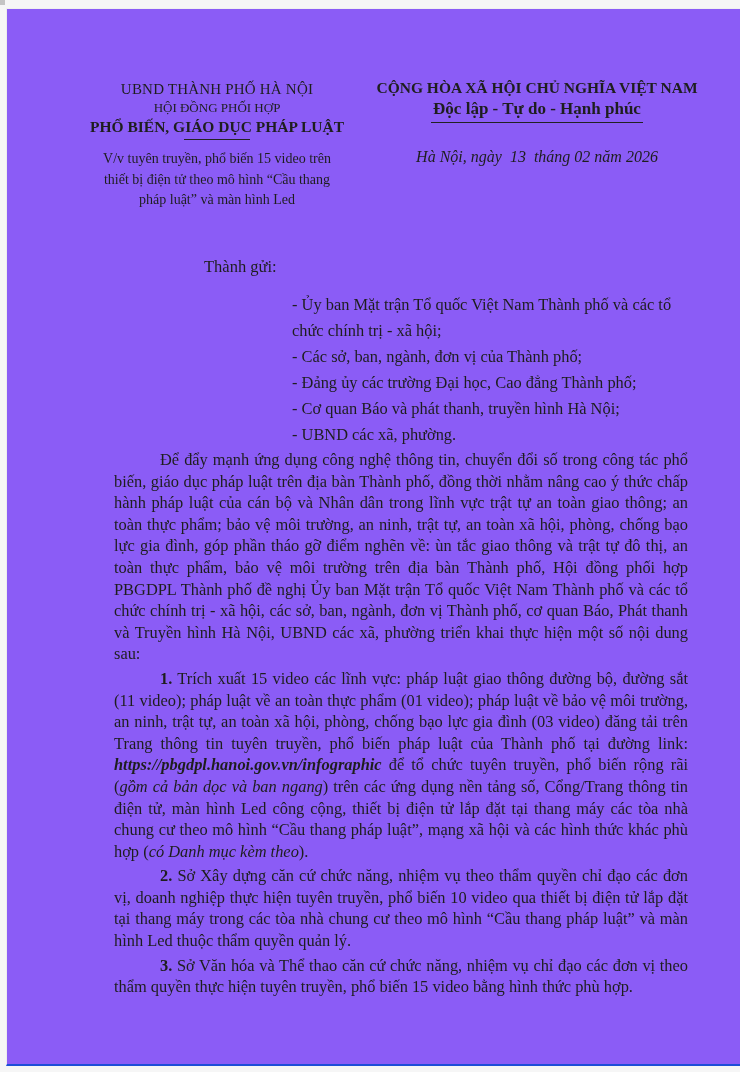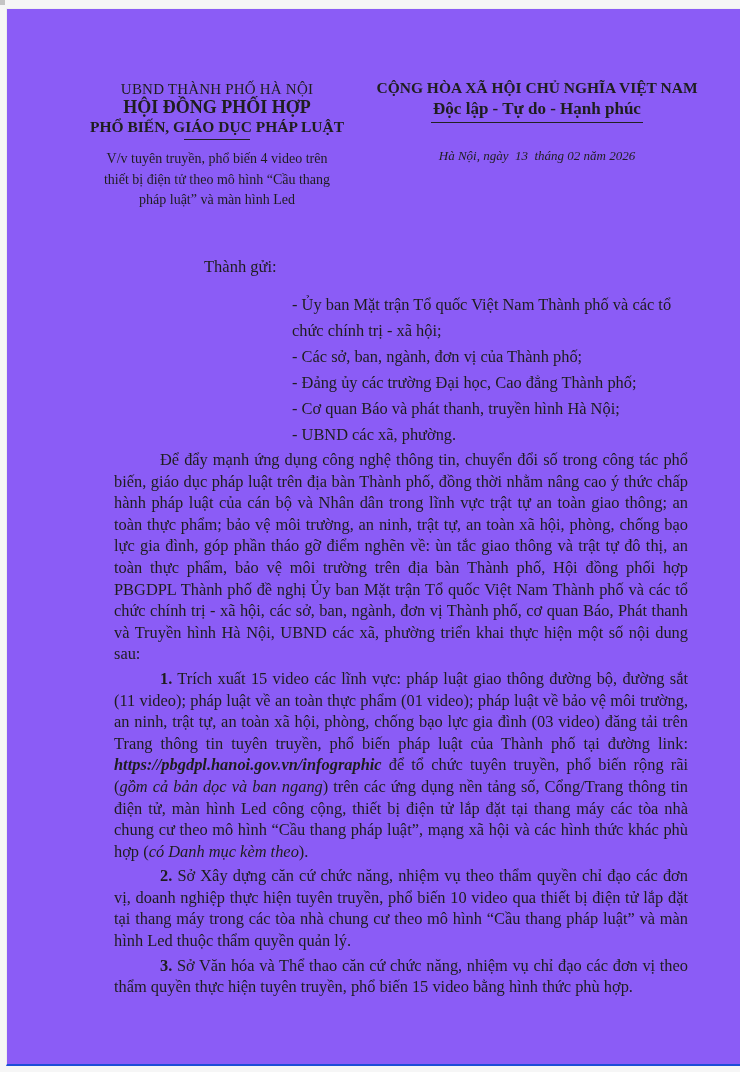--- a/index.html
+++ b/index.html
@@ -18,40 +18,40 @@
   }
   .corner-artifact{
     position:absolute;left:0;top:0;width:5px;height:5px;
     background:#9a9a9a;opacity:.55;
   }
   
   .issuer-block{
     position:absolute;left:62px;top:71px;width:296px;text-align:center;
   }
   .issuer-l1{font-size:15px;line-height:18px;letter-spacing:.2px;}
-  .issuer-l2{font-size:18px;line-height:19px;font-weight:bold;}
+  .issuer-l2{font-size:13px;line-height:19px;font-weight:normal;}
   .issuer-l3{font-size:15.5px;line-height:19px;font-weight:bold;}
   .issuer-underline{
     width:66px;border:0;border-top:1.6px solid #222;
     margin:3px auto 0 auto;height:0;
   }
   .doc-number-line{margin-top:12px;font-size:16.5px;line-height:20px;white-space:nowrap;}
   .num-gap{display:inline-block;width:26px;}
   .subject-note{margin:9px auto 0 auto;width:230px;font-size:14px;line-height:20.5px;}
 
   .republic-block{
     position:absolute;left:352px;top:70px;width:356px;text-align:center;
   }
   .republic-l1{font-size:15.5px;line-height:18px;font-weight:bold;white-space:nowrap;}
   .motto{font-size:17px;line-height:22px;font-weight:bold;margin-top:1px;}
   .motto-underline{
     width:212px;border:0;border-top:1.6px solid #222;
     margin:2px auto 0 auto;height:0;
   }
-  .place-date-line{margin-top:25px;font-style:italic;font-size:13px;white-space:pre-wrap;}
+  .place-date-line{margin-top:25px;font-style:italic;font-size:16px;white-space:pre-wrap;}
 
   
   .letter-body{
     position:absolute;left:107px;top:247px;width:574px;
   }
   .salutation-label{
     position:absolute;left:90px;top:0;font-size:16.5px;line-height:22px;
   }
   .recipients-list{
     margin-left:178px;margin-top:36px;width:386px;
@@ -72,21 +72,21 @@
 <div class="corner-artifact"></div>
 
 <div class="page">
 
   <div class="issuer-block">
     <div class="issuer-l1">UBND THÀNH PHỐ HÀ NỘI</div>
     <div class="issuer-l2">HỘI ĐỒNG PHỐI HỢP</div>
     <div class="issuer-l3">PHỔ BIẾN, GIÁO DỤC PHÁP LUẬT</div>
     <div class="issuer-underline"></div>
     <div class="subject-note">
-      <div>V/v tuyên truyền, phổ biến 4 video trên</div>
+      <div>V/v tuyên truyền, phổ biến 15 video trên</div>
       <div>thiết bị điện tử theo mô hình “Cầu thang</div>
       <div>pháp luật” và màn hình Led</div>
     </div>
   </div>
 
   <div class="republic-block">
     <div class="republic-l1">CỘNG HÒA XÃ HỘI CHỦ NGHĨA VIỆT NAM</div>
     <div class="motto">Độc lập - Tự do - Hạnh phúc</div>
     <div class="motto-underline"></div>
     <div class="place-date-line">Hà Nội, ngày  13  tháng 02 năm 2026</div>

